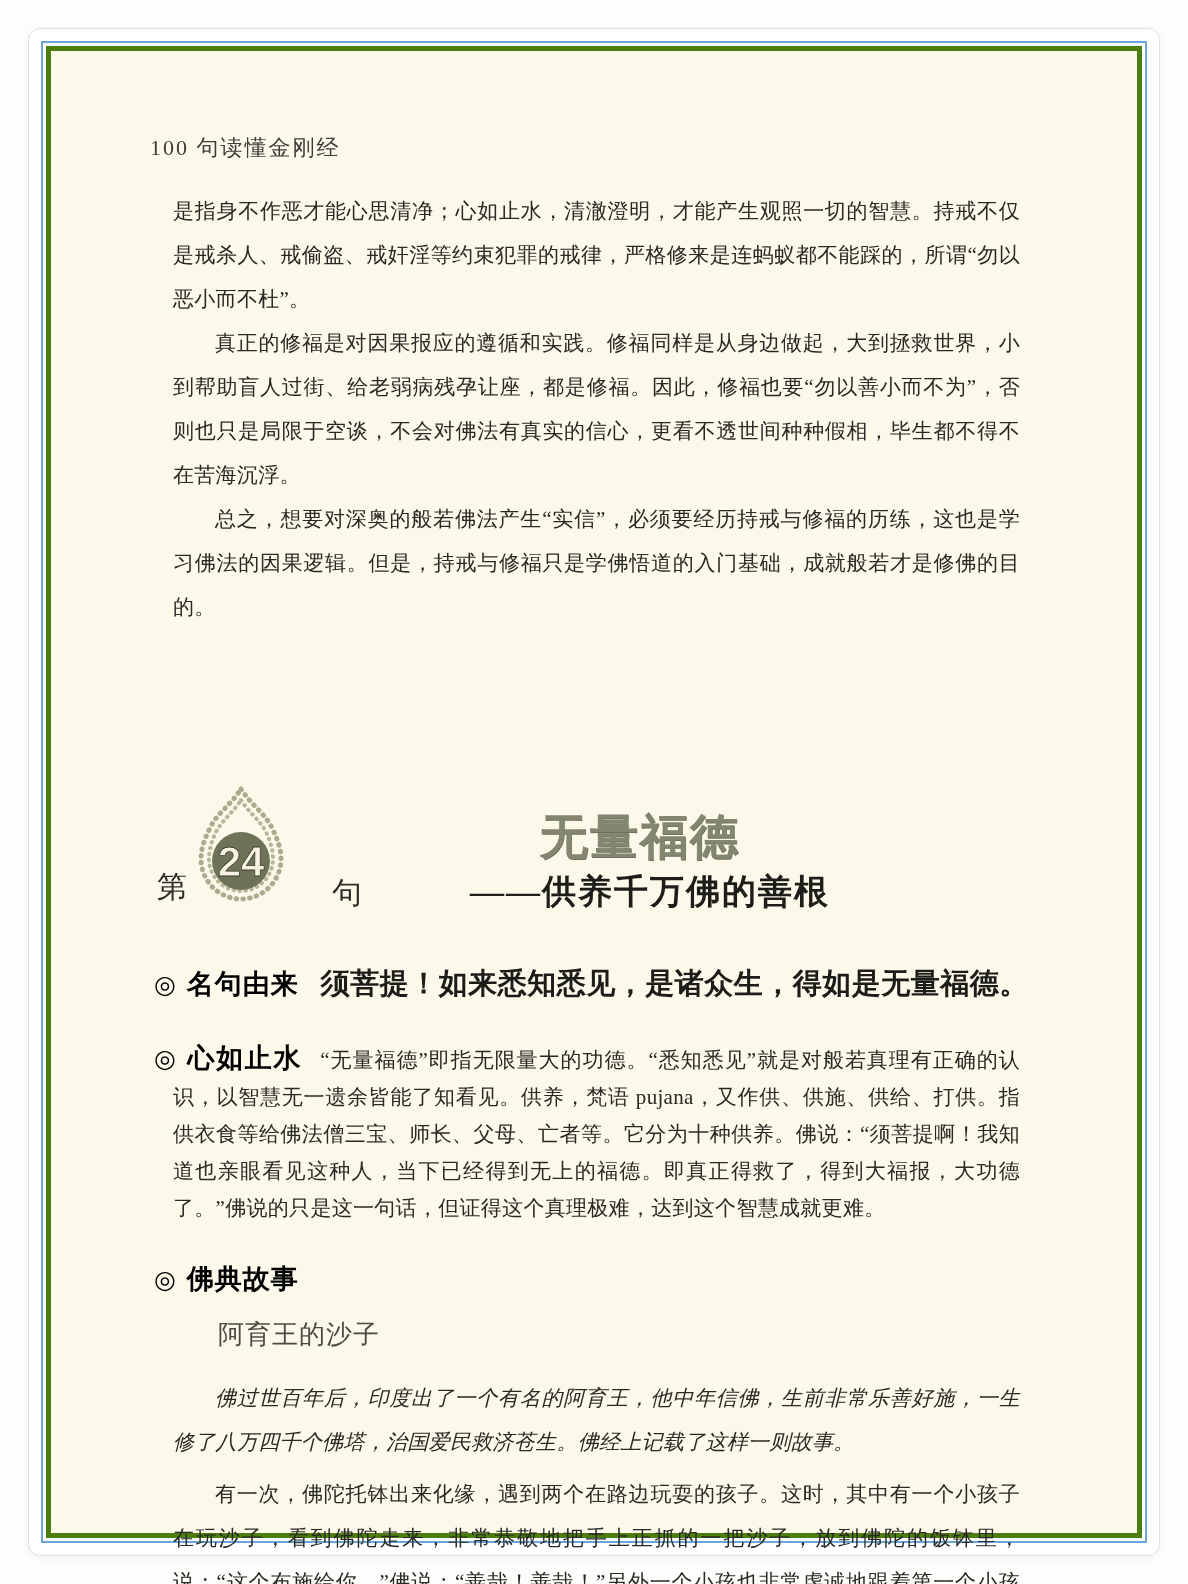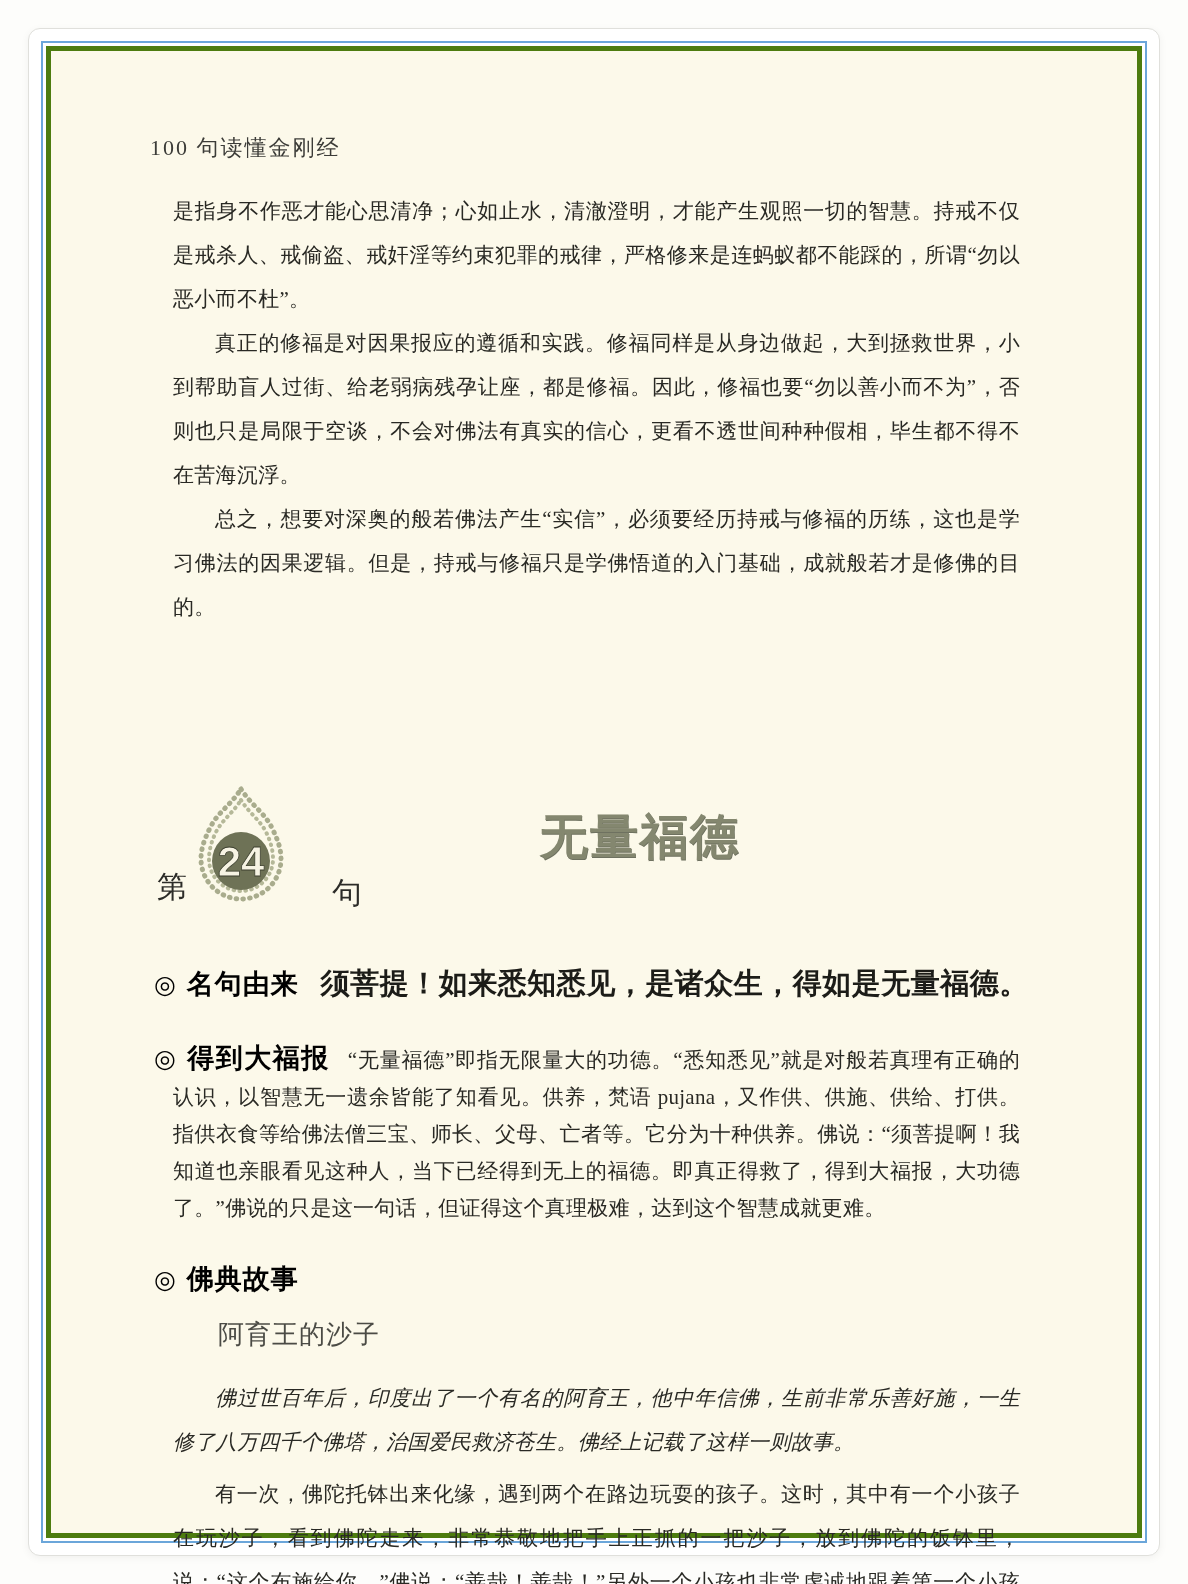--- a/index.html
+++ b/index.html
@@ -110,28 +110,29 @@
         <div class="chapter">
           <span class="chap-prefix">第</span>
           <svg class="badge" width="96" height="136" viewBox="0 0 96 136">
             <path d="M48 4 C 58 20 72 28 79 43 C 85 55 88 64 88 74 A 40 40 0 1 1 8 74 C 8 64 11 55 17 43 C 24 28 38 20 48 4 Z" fill="none" stroke="#a9ac8d" stroke-width="5" stroke-dasharray="0.6 6.2" stroke-linecap="round"></path>
             <path d="M48 15 C 56 28 67 35 73 47 C 78 57 80 66 80 74 A 32 32 0 1 1 16 74 C 16 66 18 57 23 47 C 29 35 40 28 48 15 Z" fill="none" stroke="#b5b898" stroke-width="4" stroke-dasharray="0.6 5.4" stroke-linecap="round"></path>
             <circle cx="48" cy="76" r="29" fill="#6e7256"></circle>
             <text x="48" y="91" font-size="42" font-weight="bold" fill="#f6f3e3" stroke="#3c3f2e" stroke-width="0.8" text-anchor="middle" font-family="Liberation Sans, DejaVu Sans, sans-serif">24</text>
           </svg>
           <span class="chap-suffix">句</span>
           <div class="chap-title">无量福德</div>
+          <div class="chap-subtitle">——供养千万佛的善根</div>
         </div>
 
         <div class="sec-row">
           <span class="sec-head"><span class="marker">◎</span><span>名句由来</span></span>
           <span class="origin-quote">须菩提！如来悉知悉见，是诸众生，得如是无量福德。</span>
         </div>
 
-        <p class="para interp"><span class="sec-head"><span class="marker">◎</span><span>得到大福报</span></span><span>“无量福德”即指无限量大的功德。“悉知悉见”就是对般若真理有正确的认识，以智慧无一遗余皆能了知看见。供养，梵语 pujana，又作供、供施、供给、打供。指供衣食等给佛法僧三宝、师长、父母、亡者等。它分为十种供养。佛说：“须菩提啊！我知道也亲眼看见这种人，当下已经得到无上的福德。即真正得救了，得到大福报，大功德了。”佛说的只是这一句话，但证得这个真理极难，达到这个智慧成就更难。</span></p>
+        <p class="para interp"><span class="sec-head"><span class="marker">◎</span><span>心如止水</span></span><span>“无量福德”即指无限量大的功德。“悉知悉见”就是对般若真理有正确的认识，以智慧无一遗余皆能了知看见。供养，梵语 pujana，又作供、供施、供给、打供。指供衣食等给佛法僧三宝、师长、父母、亡者等。它分为十种供养。佛说：“须菩提啊！我知道也亲眼看见这种人，当下已经得到无上的福德。即真正得救了，得到大福报，大功德了。”佛说的只是这一句话，但证得这个真理极难，达到这个智慧成就更难。</span></p>
 
         <div class="sec-head block"><span class="marker">◎</span><span>佛典故事</span></div>
 
         <div class="story-sub">阿育王的沙子</div>
 
         <p class="para indent story first">佛过世百年后，印度出了一个有名的阿育王，他中年信佛，生前非常乐善好施，一生修了八万四千个佛塔，治国爱民救济苍生。佛经上记载了这样一则故事。</p>
         <p class="para indent story">有一次，佛陀托钵出来化缘，遇到两个在路边玩耍的孩子。这时，其中有一个小孩子在玩沙子，看到佛陀走来，非常恭敬地把手上正抓的一把沙子，放到佛陀的饭钵里，说：“这个布施给你。”佛说：“善哉！善哉！”另外一个小孩也非常虔诚地跟着第一个小孩一样做了。</p>
 
         <div class="pageno">82</div>
 

